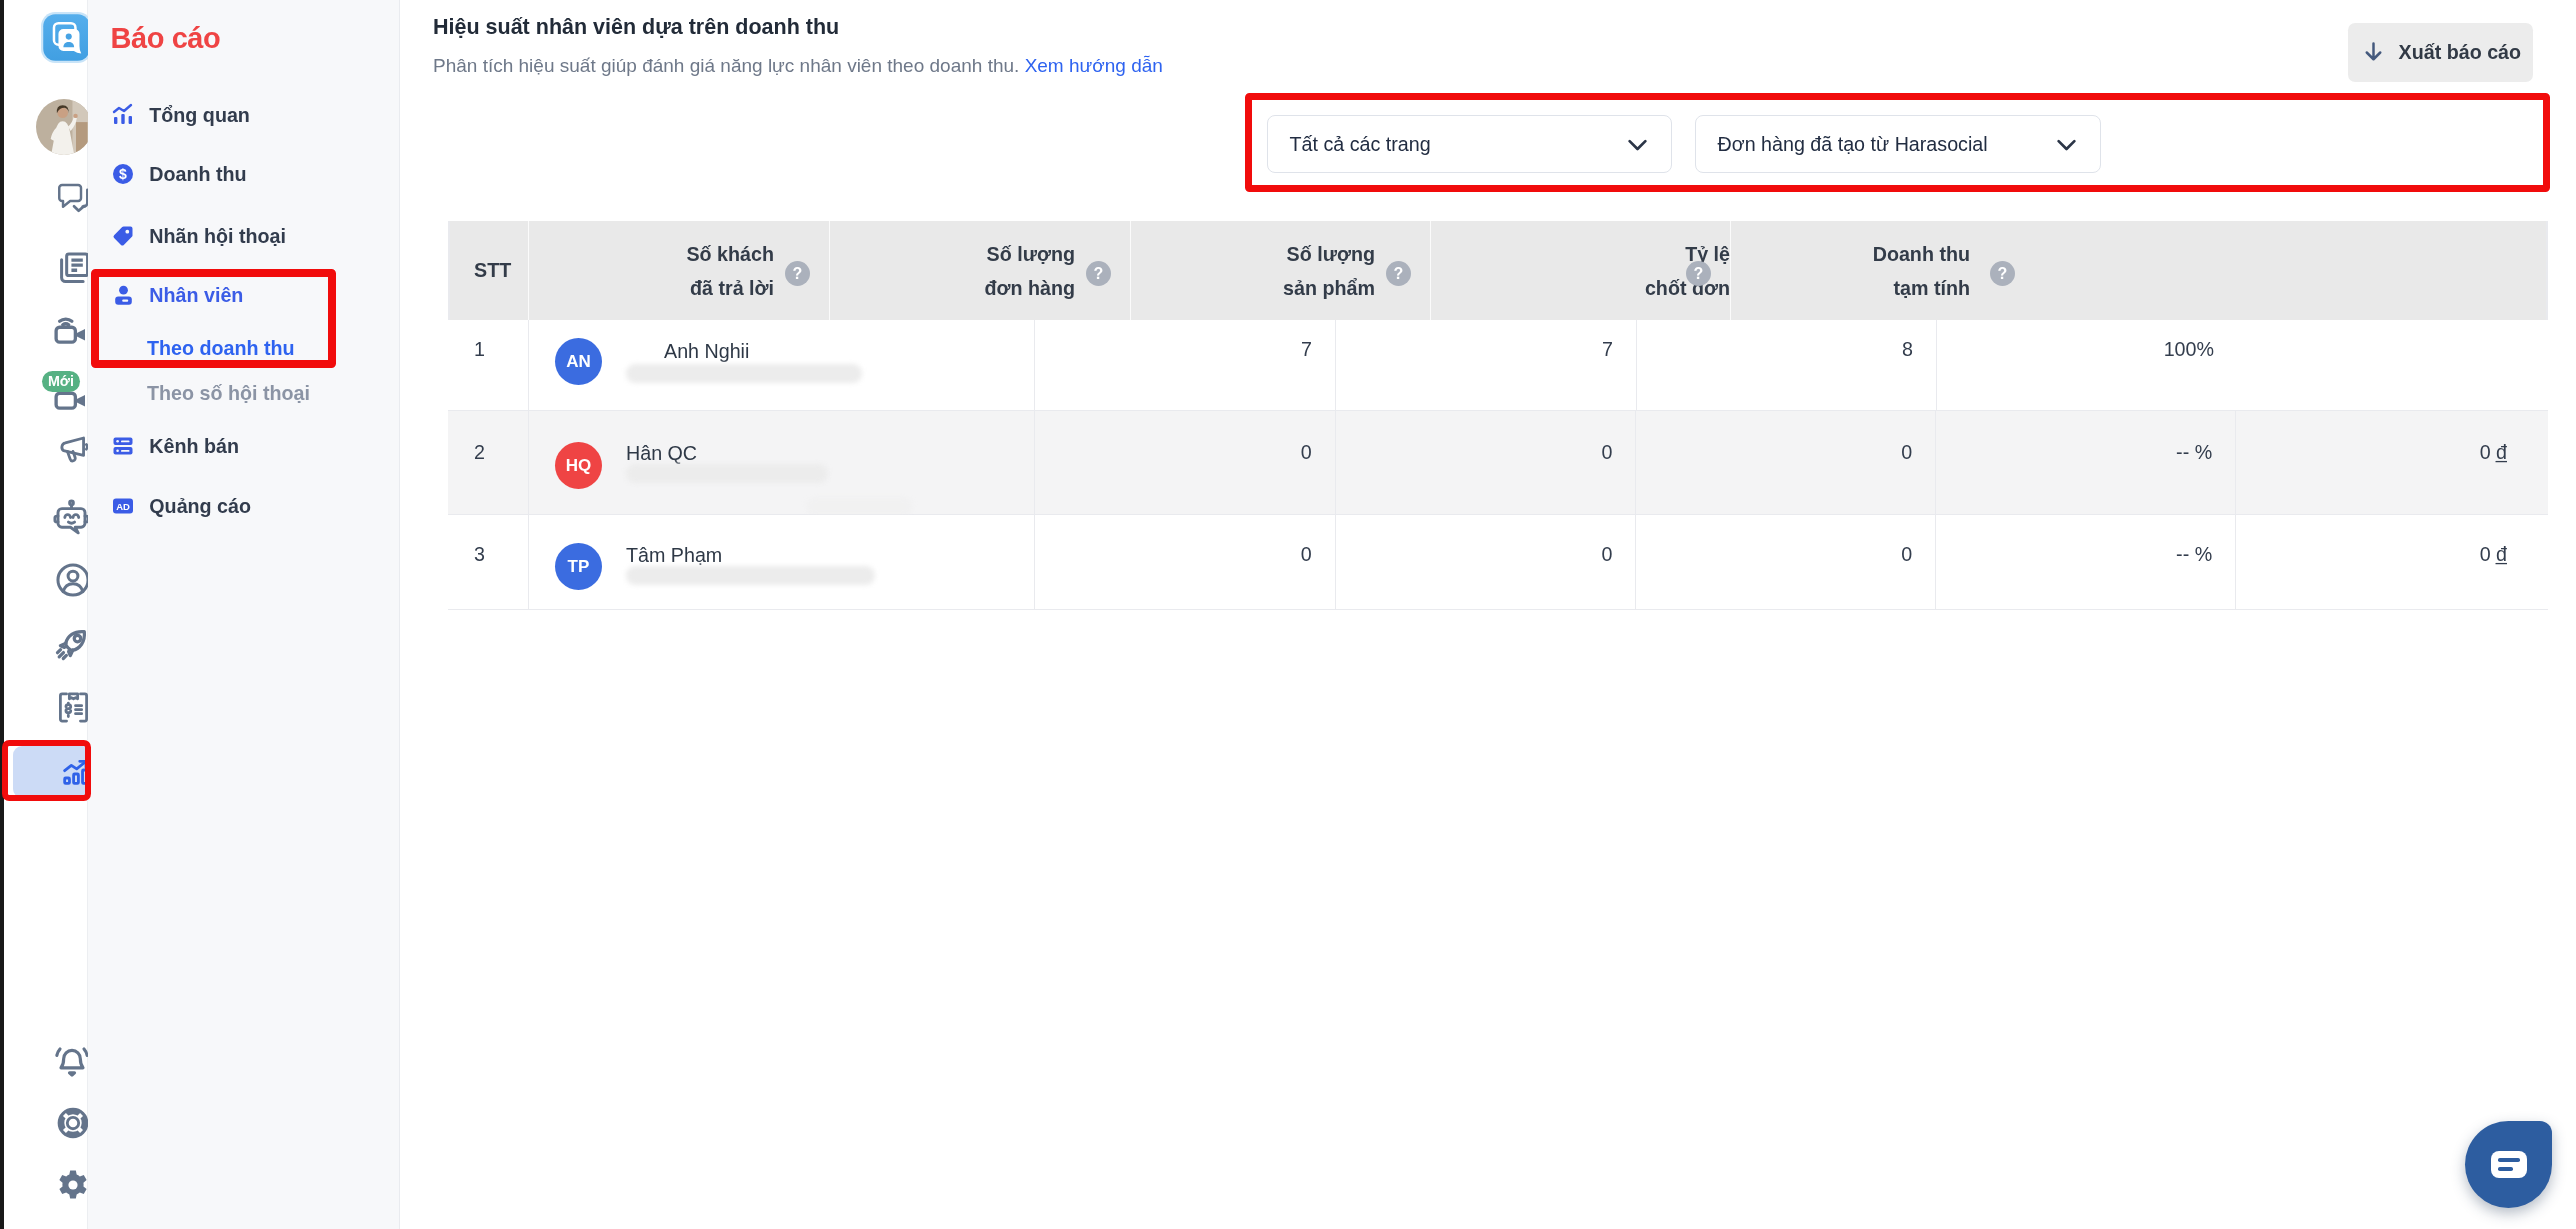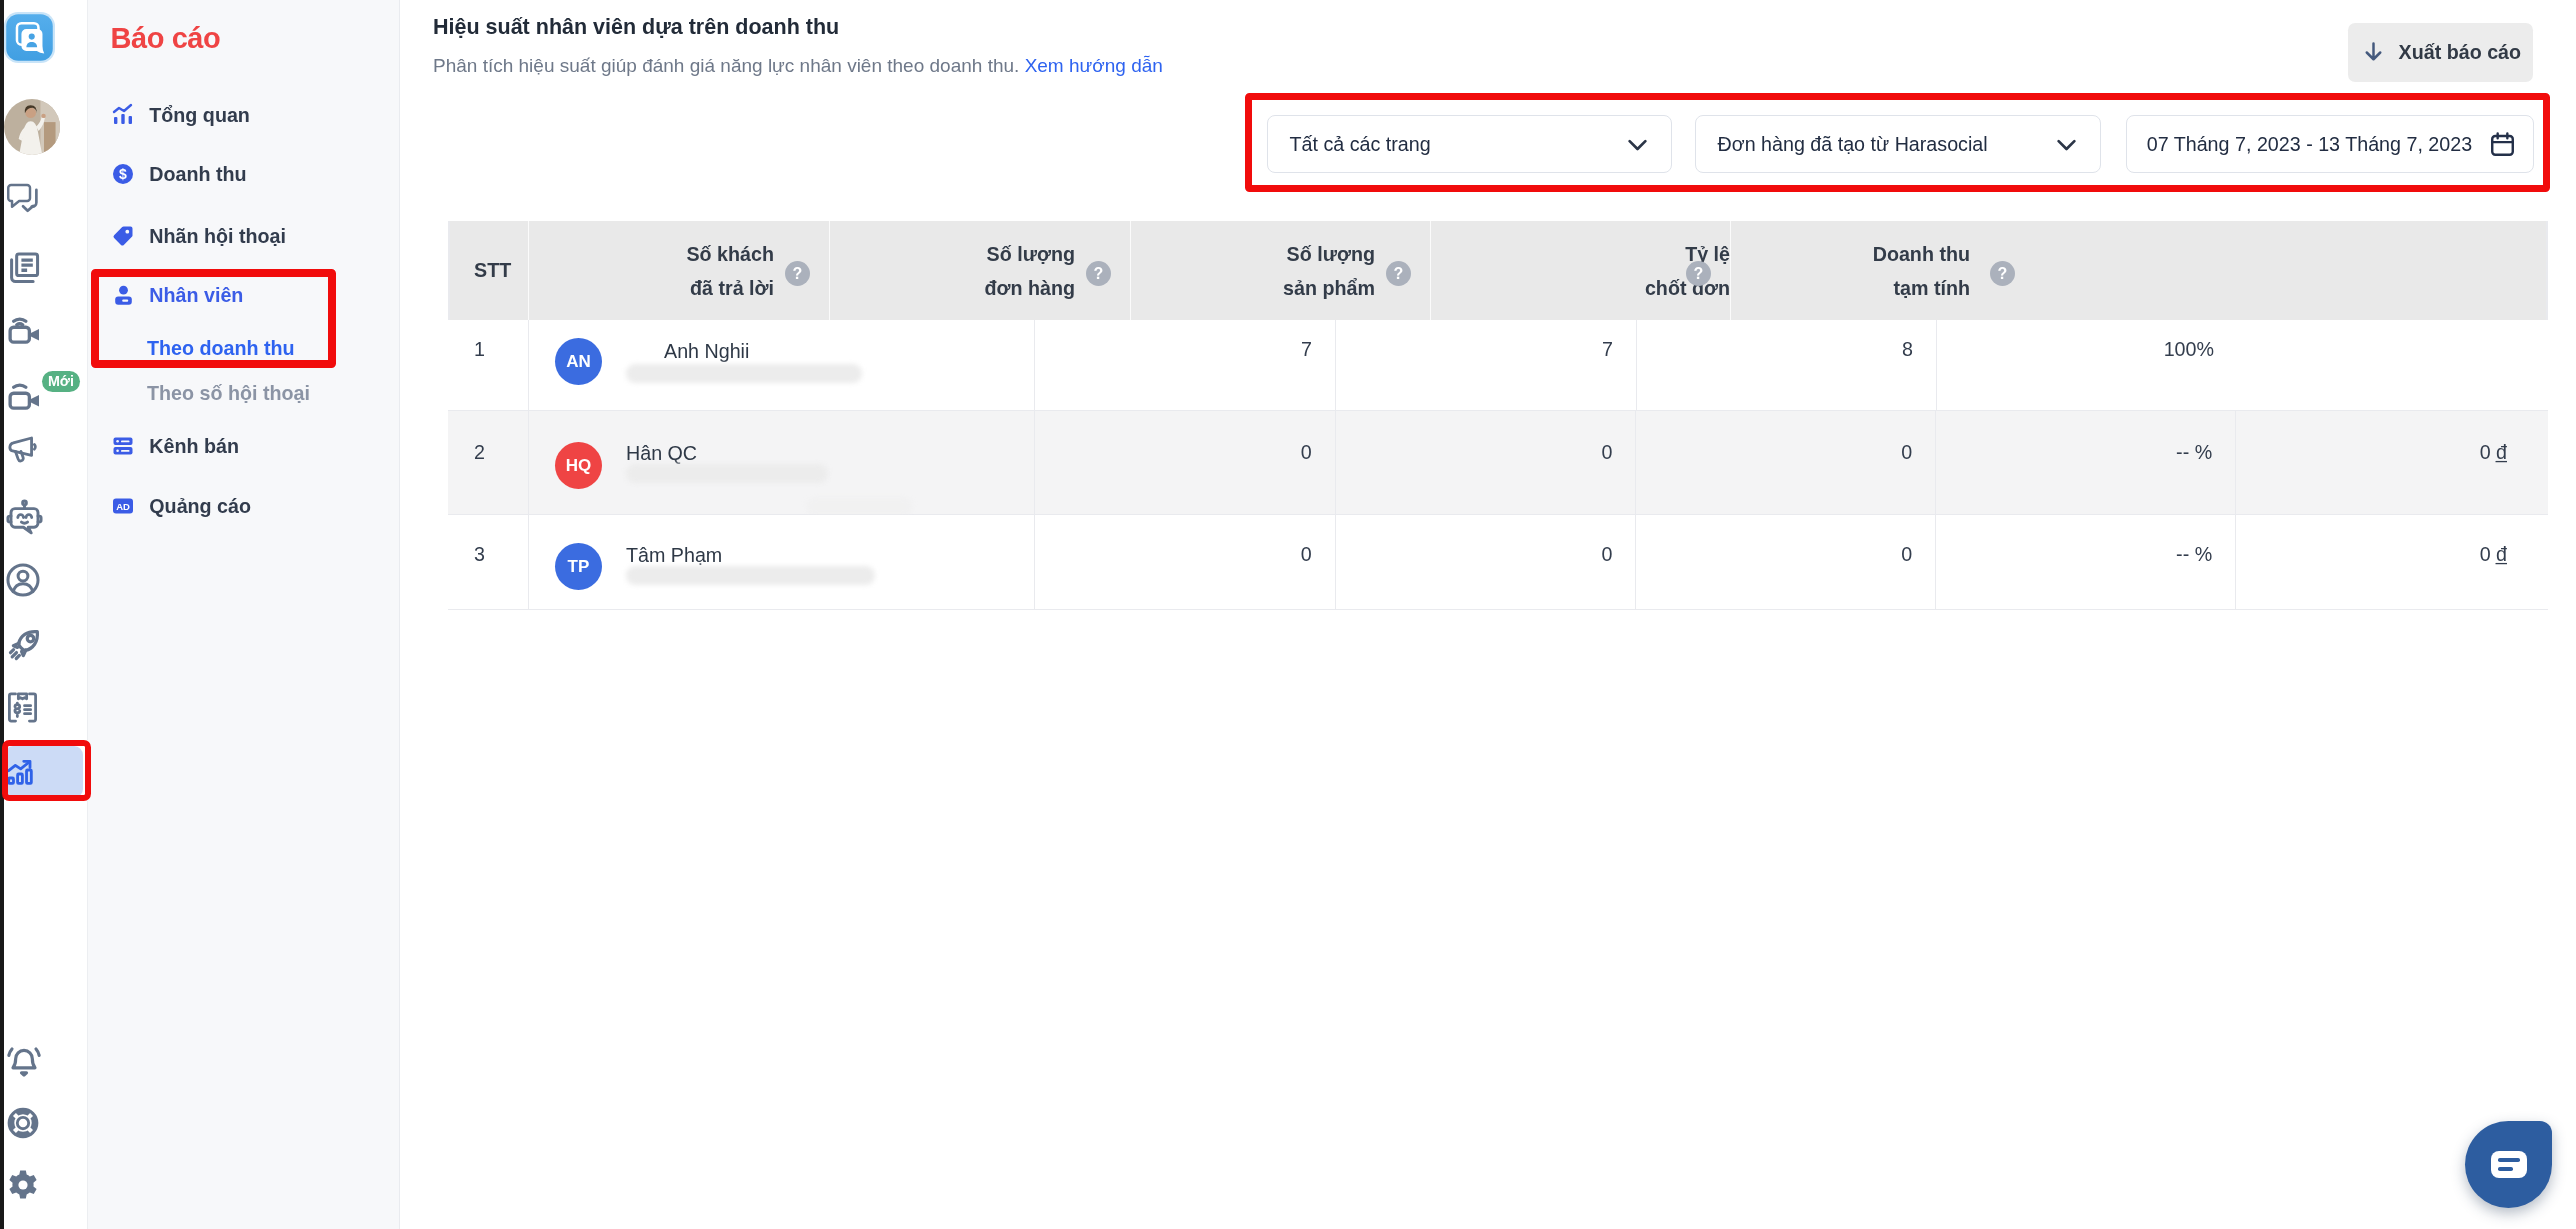--- a/index.html
+++ b/index.html
@@ -3,21 +3,21 @@
 <meta charset="utf-8">
 <style>
 * { margin:0; padding:0; box-sizing:border-box; }
 html,body { width:2576px; height:1230px; overflow:hidden; background:#fff;
   font-family:"Liberation Sans", sans-serif; }
 .abs { position:absolute; }
 
 #blackedge { left:0; top:0; width:3.6px; height:1230px; background:#191919; }
 
 #rail { left:3.6px; top:0; width:84px; height:1230px; background:#fff; border-right:1.8px solid #eceef1; }
-.ric { position:absolute; left:0; width:88px; display:flex; justify-content:flex-start; }
+.ric { position:absolute; left:0; width:88px; display:flex; justify-content:flex-end; }
 
 #sidebar { left:88px; top:0; width:312px; height:1230px; background:#f7f8fa; border-right:1.8px solid #e9ebef; }
 #sbtitle { position:absolute; left:22.4px; top:22.4px; font-size:29px; letter-spacing:-0.4px; font-weight:700; color:#ef4444; }
 .mi { position:absolute; left:23px; height:36px; display:flex; align-items:center; gap:14.3px;
   font-size:19.7px; font-weight:700; color:#323c4d; }
 .mi svg { flex:0 0 auto; }
 .mi.active { color:#3b5ce6; }
 .sub { position:absolute; left:59px; height:36px; display:flex; align-items:center;
   font-size:19.7px; font-weight:700; }
 
@@ -267,25 +267,20 @@
       </svg>Xuất báo cáo</div>
   <div class="redbox" style="left:843px; top:93px; width:1305px; height:99px;"></div>
   <div class="ctrl" style="left:865px; width:405px; padding-left:21.5px;">Tất cả các trang
     <svg style="position:absolute; right:19.7px;" width="27" height="27" viewBox="0 0 24 24" fill="none" stroke="#2b3547" stroke-width="2.4" stroke-linecap="round" stroke-linejoin="round">
         <path d="M5 9l7 7 7-7"></path>
       </svg></div>
   <div class="ctrl" style="left:1293px; width:406px; padding-left:21.5px;">Đơn hàng đã tạo từ Harasocial
     <svg style="position:absolute; right:19.7px;" width="27" height="27" viewBox="0 0 24 24" fill="none" stroke="#2b3547" stroke-width="2.4" stroke-linecap="round" stroke-linejoin="round">
         <path d="M5 9l7 7 7-7"></path>
       </svg></div>
-  <div class="ctrl" style="left:1724px; width:408px; padding-left:19.7px;">07 Tháng 7, 2023 - 13 Tháng 7, 2023
-    <svg style="position:absolute; right:16px;" width="29" height="29" viewBox="0 0 24 24" fill="none" stroke="#243049" stroke-width="2" stroke-linecap="round" stroke-linejoin="round">
-        <rect x="3.5" y="5" width="17" height="15.5" rx="2.5"></rect>
-        <path d="M3.5 10h17M8 2.8v4M16 2.8v4"></path>
-      </svg></div>
   <div id="tbl">
       <div style="position:absolute; left:0; top:0; width:1.8px; height:389px; background:#e9eaee;"></div>
       <div style="position:absolute; right:0; top:0; width:1.8px; height:389px; background:#e9eaee;"></div>
     <div class="hrow">
       <div class="hc" style="width:81px; padding-left:26px;">
           <div>STT</div>
         </div>
       <div class="hc" style="width:301px; padding-right:55px;">
           <div class="l">Số khách<br>đã trả lời</div>
           <div class="qm" style="right:19px;">?</div>

